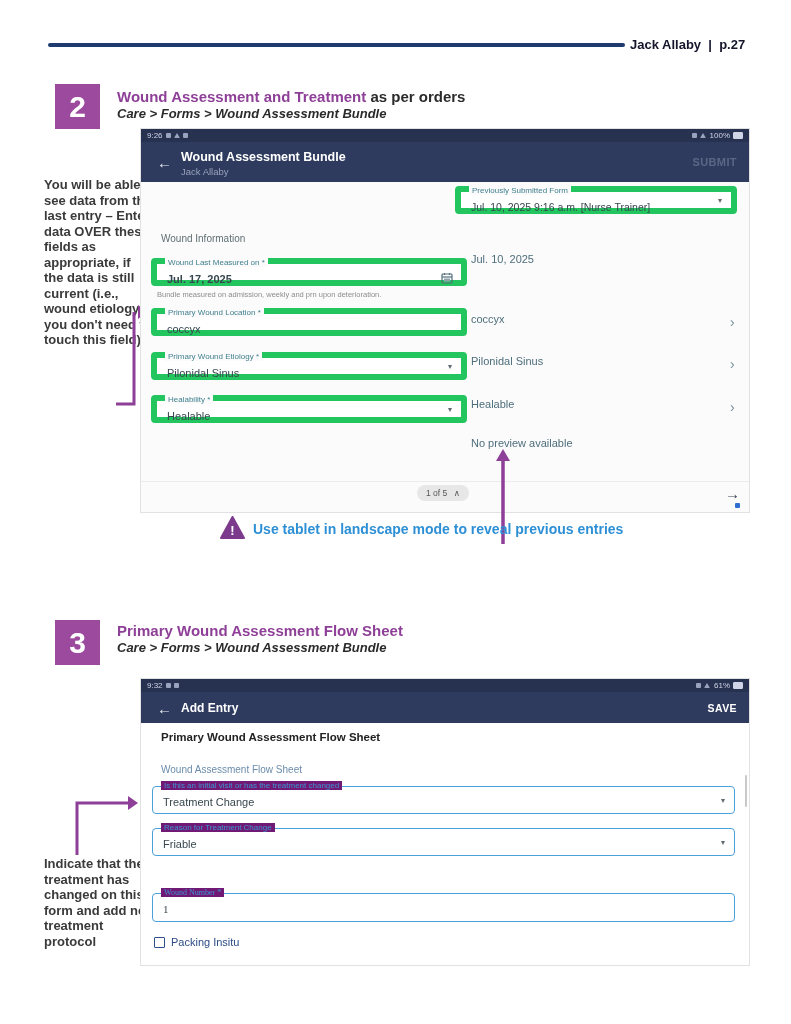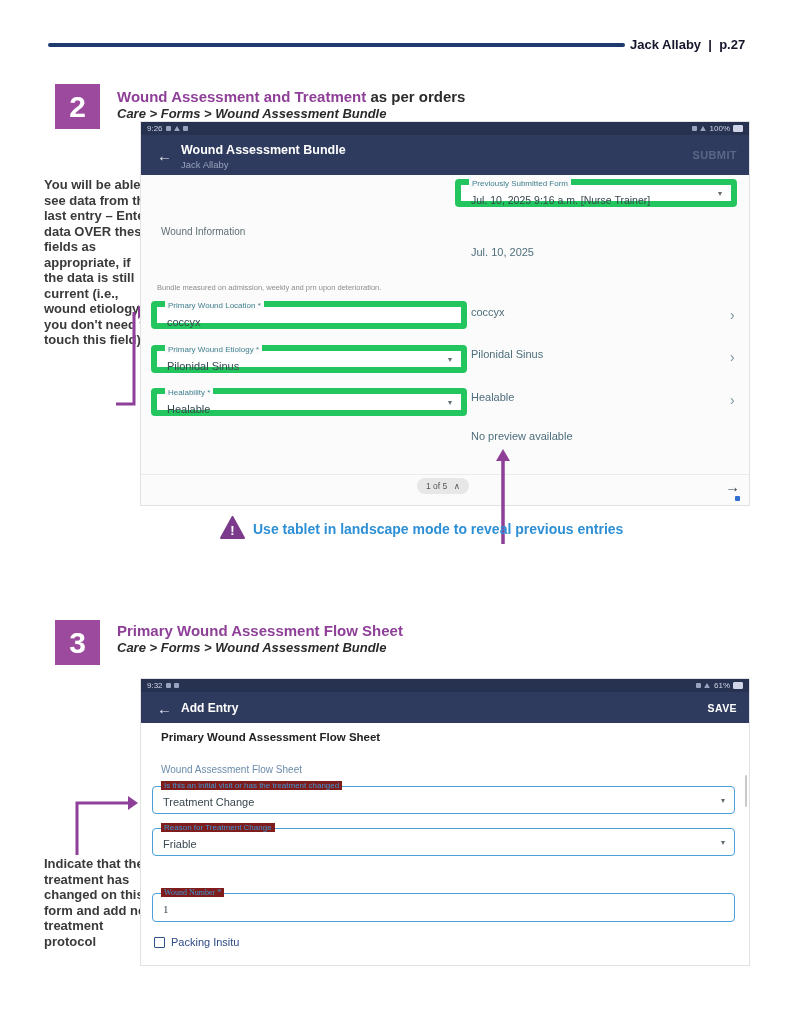--- a/index.html
+++ b/index.html
@@ -30,21 +30,21 @@
   .appbar-title{font-weight:700;color:#fff;white-space:nowrap;}
   .appbar-sub{color:#98a1bc;font-size:9.5px;}
   .appbar-action{position:absolute;right:12px;font-weight:700;letter-spacing:.4px;}
 
   
   .fld{position:absolute;background:#fff;border-radius:4px;box-sizing:border-box;}
   .t1 .fld{border:6px solid #22c55e;}
   .t2 .fld{border:1px solid #4aa0d8;}
   .fld-label{position:absolute;top:-6px;left:8px;font-size:8px;padding:0 3px;white-space:nowrap;}
   .t1 .fld-label{color:#41808f;background:#fbfbfb;}
-  .t2 .fld-label{color:#3d94d1;background:#7f1d1d;}
+  .t2 .fld-label{color:#3d94d1;background:#701a75;}
   .fld-value{font-size:11px;color:#37474f;padding:9px 24px 0 10px;white-space:nowrap;overflow:hidden;}
   .fld-caret{position:absolute;right:9px;top:50%;transform:translateY(-42%);font-size:8px;color:#5f6b70;}
   .helper{font-size:7.5px;color:#8d8d8d;white-space:nowrap;}
   .section-label{font-size:10px;color:#5f6f73;}
   .cal{position:absolute;right:8px;top:8px;}
 
   
   .preview{font-size:11px;color:#4e6e7c;white-space:nowrap;}
   .chev{font-size:14px;color:#78909c;line-height:10px;}
 
@@ -87,21 +87,21 @@
     <div class="crumb">Care &gt; Forms &gt; Wound Assessment Bundle</div>
   </div>
 
   <div class="abs note" style="left:44px;top:177px;width:108px;">You will be able see data from the last entry – Enter data OVER these fields as appropriate, if the data is still current (i.e., wound etiology, you don't need to touch this field)</div>
 
   <svg class="abs" style="left:110px;top:300px;" width="40" height="112">
     <polyline points="6,104 24,104 24,12" fill="none" stroke="#8e3f97" stroke-width="3"></polyline>
     <polygon points="24,5 33,12 24,19" fill="#8e3f97" transform="translate(4,0)"></polygon>
   </svg>
 
-  <div class="abs tablet t1" style="left:141px;top:122px;width:608px;height:383px;">
+  <div class="abs tablet t1" style="left:141px;top:129px;width:608px;height:383px;">
 
     <div class="statusbar">
       <span>9:26</span>
       <span class="st-ic"></span>
       <span class="st-ic tri"></span>
       <span class="st-ic"></span>
       <span class="grow"></span>
       <span class="st-ic"></span>
       <span class="st-ic tri"></span>
       <span style="margin-left:4px;">100%</span>
@@ -116,20 +116,33 @@
     </div>
 
     <div class="fld" style="left:314px;top:57px;width:282px;height:28px;">
       <span class="fld-label">Previously Submitted Form</span>
       <div class="fld-value" style="font-size:10.5px;">Jul. 10, 2025 9:16 a.m. [Nurse Trainer]</div>
       <span class="fld-caret">▾</span>
     </div>
 
     <div class="abs section-label" style="left:20px;top:104px;">Wound Information</div>
 
+    <div class="fld" style="left:10px;top:129px;width:316px;height:28px;">
+      <span class="fld-label">Wound Last Measured on *</span>
+      <div class="fld-value" style="font-weight:600;">Jul. 17, 2025</div>
+      <span class="cal">
+        <svg width="12" height="12" viewBox="0 0 12 12">
+            <rect x="1" y="2" width="10" height="9" rx="1" fill="none" stroke="#546e7a" stroke-width="1.2"></rect>
+            <line x1="1" y1="5" x2="11" y2="5" stroke="#546e7a" stroke-width="1.2"></line>
+            <line x1="3.5" y1="1" x2="3.5" y2="3" stroke="#546e7a" stroke-width="1.2"></line>
+            <line x1="8.5" y1="1" x2="8.5" y2="3" stroke="#546e7a" stroke-width="1.2"></line>
+            <rect x="3" y="6.5" width="6" height="3" fill="#90a4ae"></rect>
+          </svg>
+      </span>
+    </div>
     <div class="abs helper" style="left:16px;top:161px;">Bundle measured on admission, weekly and prn upon deterioration.</div>
 
     <div class="fld" style="left:10px;top:179px;width:316px;height:28px;">
       <span class="fld-label">Primary Wound Location *</span>
       <div class="fld-value">coccyx</div>
     </div>
 
     <div class="fld" style="left:10px;top:223px;width:316px;height:28px;">
       <span class="fld-label">Primary Wound Etiology *</span>
       <div class="fld-value">Pilonidal Sinus</div>

